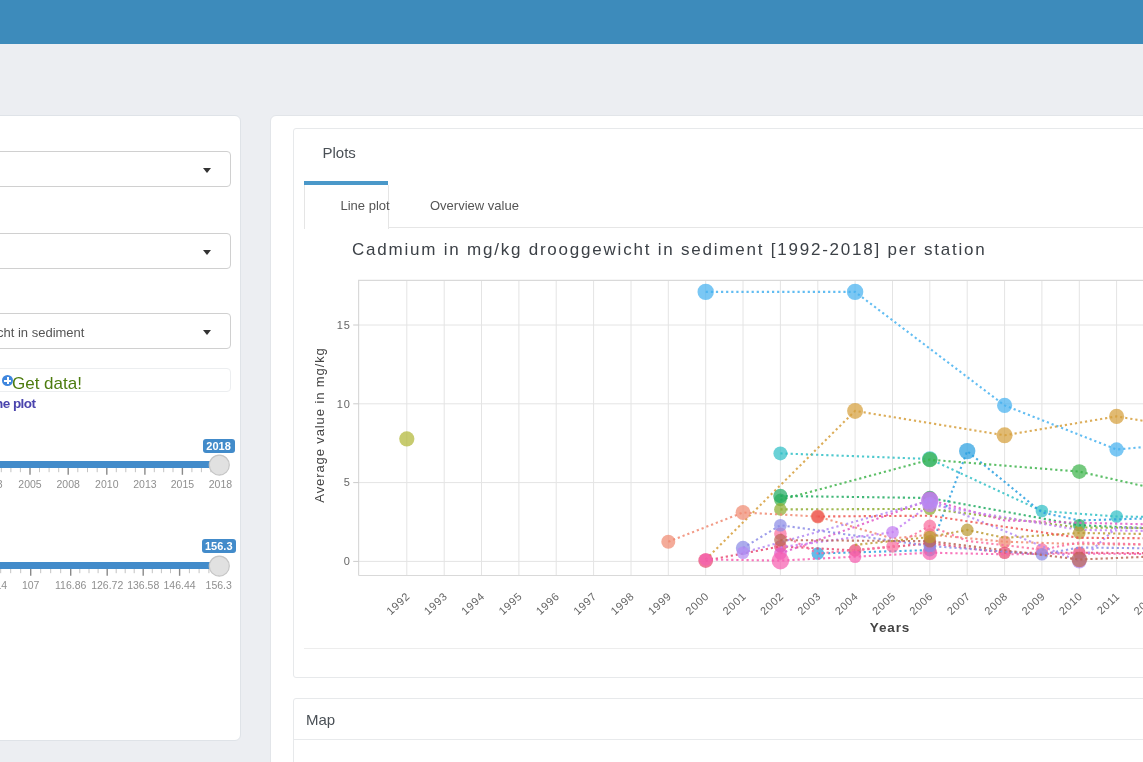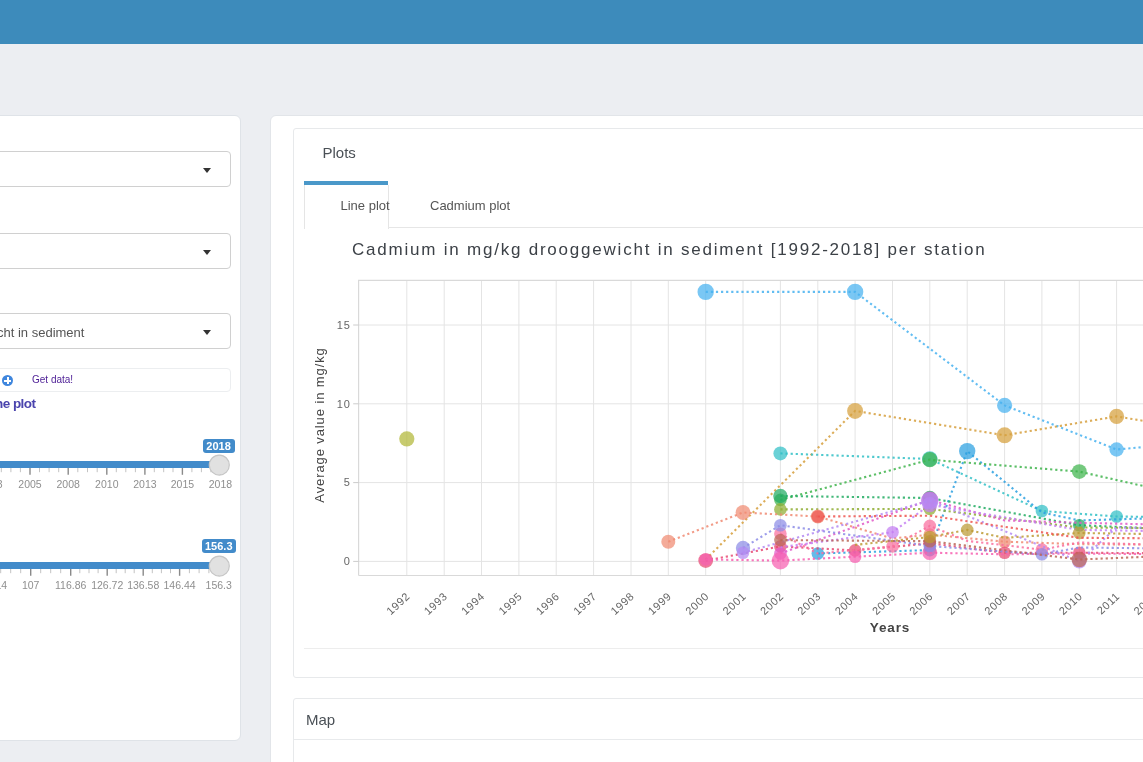--- a/index.html
+++ b/index.html
@@ -15,39 +15,39 @@
 .tablbl { position:absolute; top:198px; font-size:13px; color:#555;margin-left:20px; }
 .hr1 { position:absolute; left:304px; top:648px; width:846px; height:1px; background:#ededed; }
 .chart { position:absolute; left:288px; top:228px; }
 .sel { position:absolute; left:-20px; width:251px; height:36px; background:#fff; border:1px solid #d0d0d0; border-radius:4px; overflow:hidden; }
 .sel .txt { position:absolute; left:-83px; top:10.5px; font-size:13px; color:#555; white-space:nowrap; }
 .caret { position:absolute; left:222px; top:16px; width:0; height:0; border-left:4.5px solid transparent; border-right:4.5px solid transparent; border-top:5px solid #333; }
 .getbox { position:absolute; left:-20px; top:367.5px; width:251px; height:24.5px; background:#fff; border:1px solid #eceef0; border-radius:4px; }
 .getbox .ic { position:absolute; left:21px; top:6.5px; width:11px; height:11px; border-radius:50%; background:#3f86dd; }
 .getbox .ic:before { content:""; position:absolute; left:2px; top:4.5px; width:7px; height:2px; background:#fff; }
 .getbox .ic:after { content:""; position:absolute; left:4.5px; top:2px; width:2px; height:7px; background:#fff; }
-.getbox .t { position:absolute; left:51px; top:5.5px; font-size:10px; color:#4c1d95; }
+.getbox .t { position:absolute; left:31px; top:5.5px; font-size:17px; color:#4d7c0f; }
 .updlink { position:absolute; left:-57px; top:396px; font-size:13.5px; font-weight:bold; letter-spacing:-0.55px; color:#4a44ad; white-space:nowrap; }
 .bubble { position:absolute; background:#428bca; border-radius:3px; color:#fff; font-size:11px; font-weight:bold; text-align:center; }
 .sl { position:absolute; }
 .maplbl { position:absolute; left:306px; top:711px; font-size:15px; color:#4a5056; }
 .card2hdr { position:absolute; left:294px; top:739px; width:849px; height:1px; background:#e8eaec; }
 </style></head>
 <body>
 <div class="navbar"></div>
 <div class="sidebar"></div>
 <div class="mainpanel"></div>
 <div class="card1"></div>
 <div class="card2"></div>
 <div class="cardtitle" style="left:306.5px; top:143.5px;margin-left:16px;">Plots</div>
 <div class="tab-active"></div>
 <div class="tabbar-blue"></div>
 <div class="tabs-border"></div>
 <div class="tablbl" style="left:320.5px;">Line plot</div>
-<div class="tablbl" style="left:410px;">Cadmium plot</div>
+<div class="tablbl" style="left:410px;">Overview value</div>
 <div class="hr1"></div>
 <div class="maplbl">Map</div>
 <div class="card2hdr"></div>
 <div class="sel" style="top:151px;">
     <div class="caret"></div>
   </div>
 <div class="sel" style="top:233px;">
     <div class="caret"></div>
   </div>
 <div class="sel" style="top:313px;">

